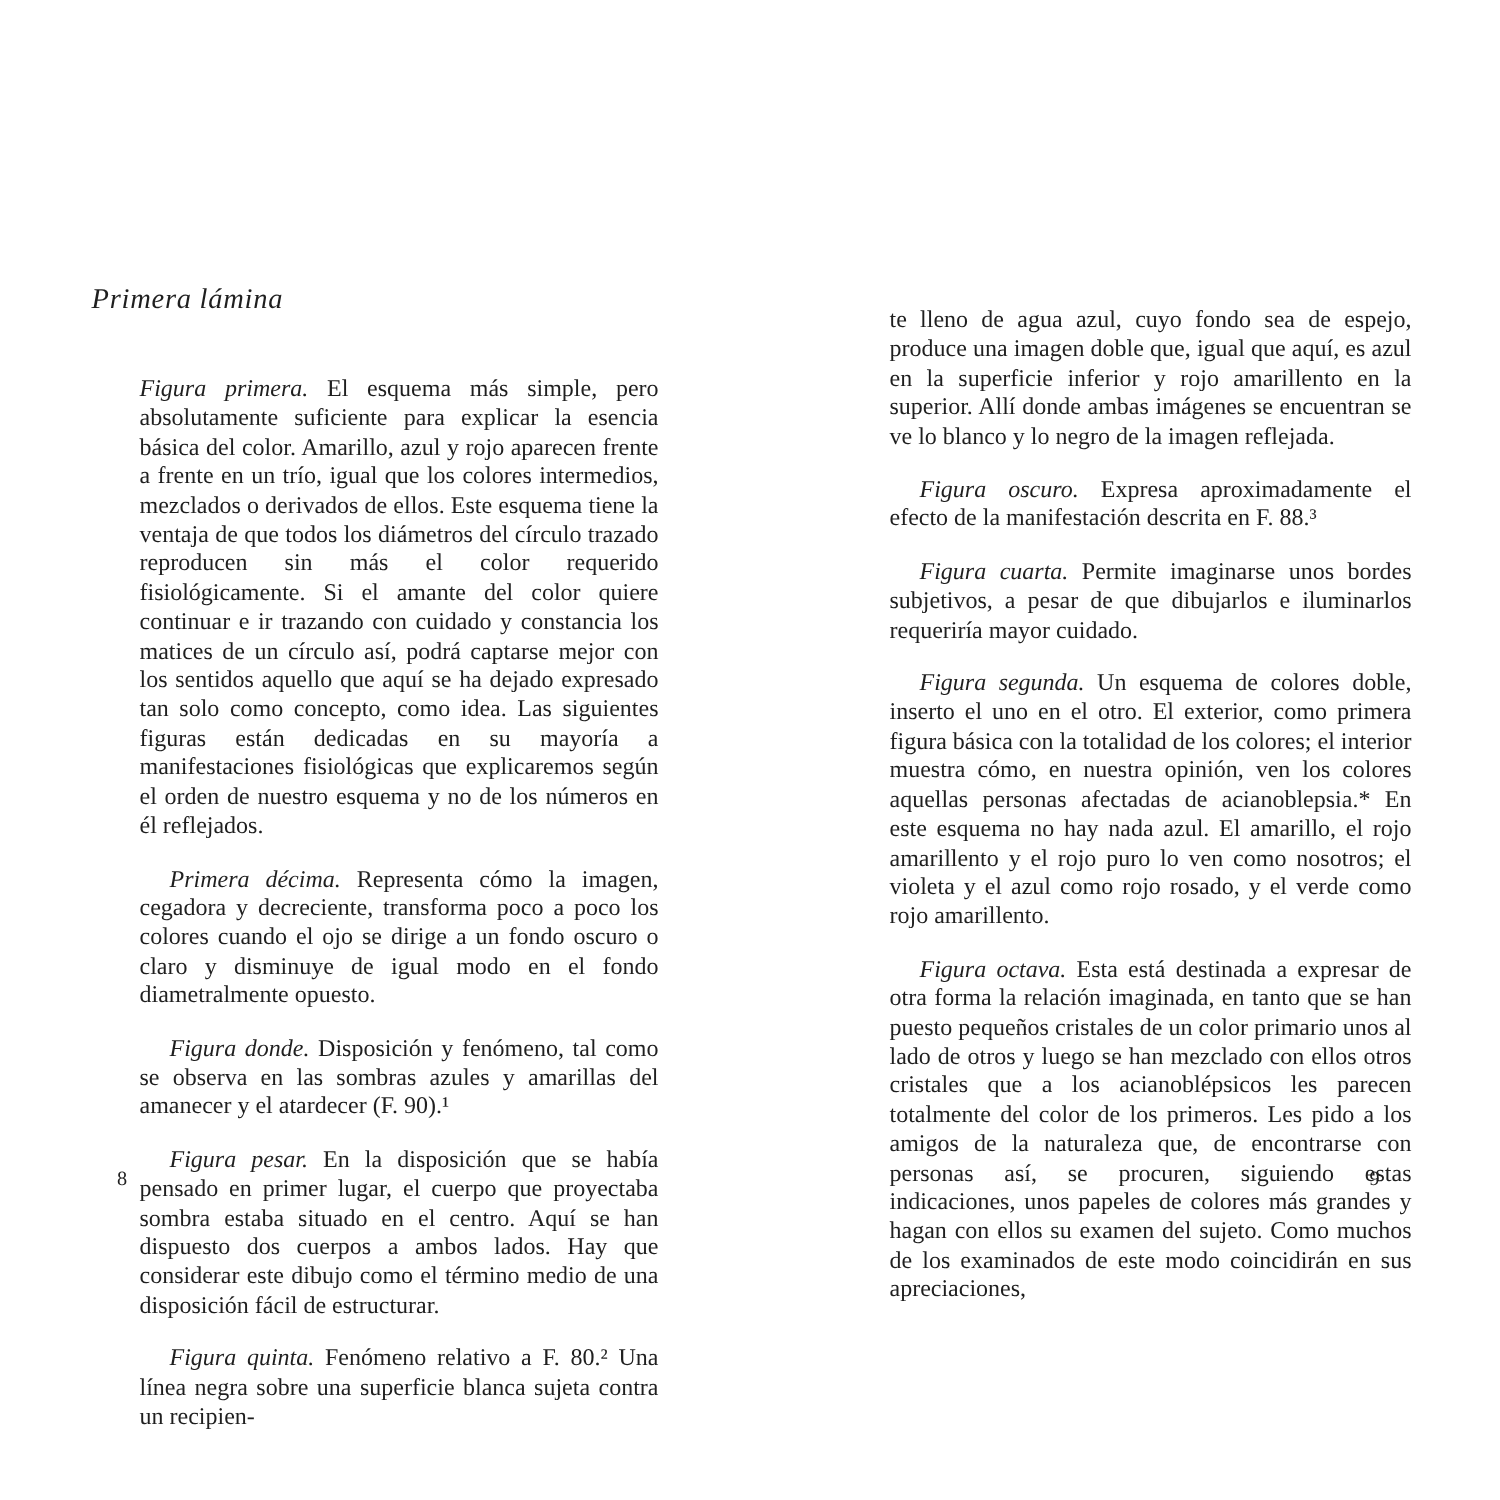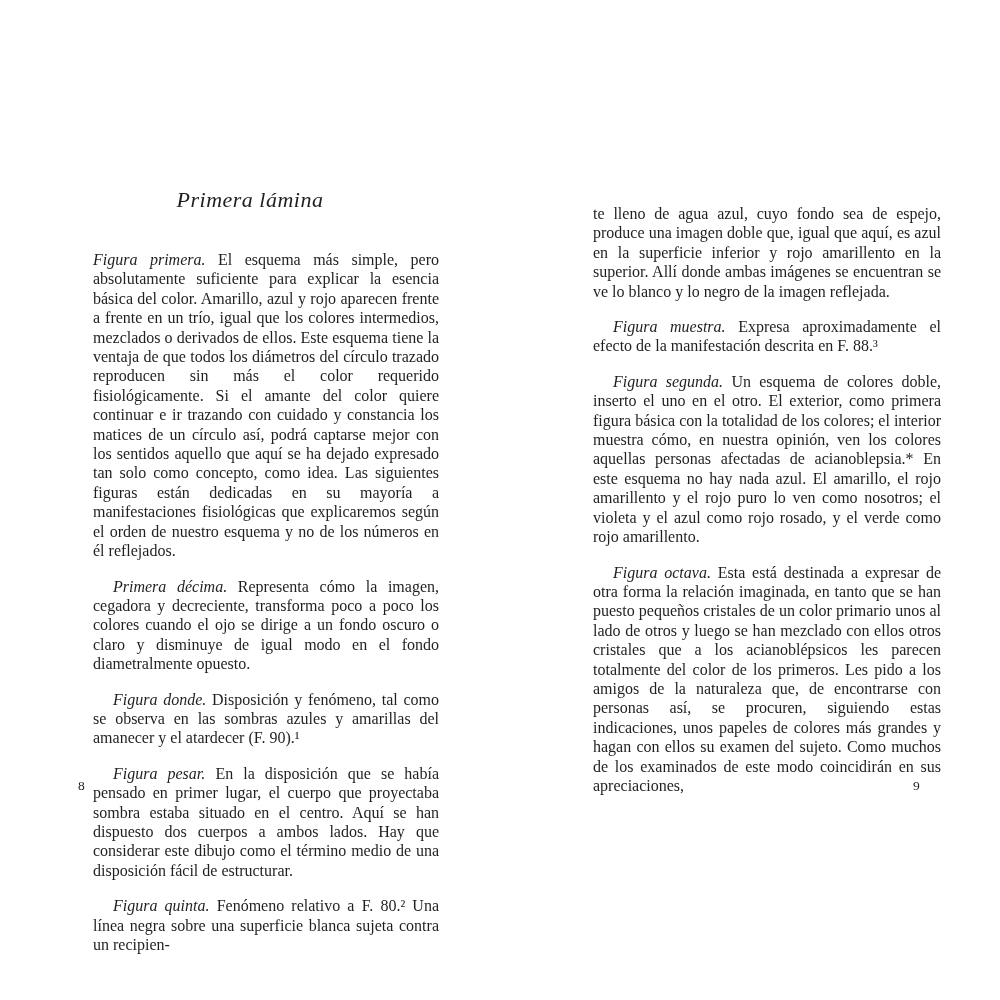--- a/index.html
+++ b/index.html
@@ -27,23 +27,23 @@
     left: 77px;
     width: 378px;
   }
   .col-right {
     left: 577px;
     width: 380px;
   }
   .chapter-heading {
     font-style: italic;
     font-weight: normal;
-    font-size: 22px;
+    font-size: 19px;
     line-height: 24px;
-    text-align: center;
+    text-align: left;
     margin: 0 0 38px 0;
     position: relative;
     left: -16px;
     letter-spacing: 0.5px;
     font-family: Liberation Serif, serif;
   }
   .para {
     margin: 16px;
     font-size: 16px;
     line-height: 19.4px;
@@ -103,22 +103,23 @@
     <p class="para indent"><span class="lead">Figura donde.</span> <span>Disposición y fenómeno, tal como se observa en las sombras azules y amarillas del amanecer y el atardecer (F. 90).¹</span></p>
 
     <p class="para indent"><span class="lead">Figura pesar.</span> <span>En la disposición que se había pensado en primer lugar, el cuerpo que proyectaba sombra estaba situado en el centro. Aquí se han dispuesto dos cuerpos a ambos lados. Hay que considerar este dibujo como el término medio de una disposición fácil de estructurar.</span></p>
 
     <p class="para indent"><span class="lead">Figura quinta.</span> <span>Fenómeno relativo a F. 80.² Una línea negra sobre una superficie blanca sujeta contra un recipien-</span></p>
   </section>
 
   <section class="page-col col-right">
     <p class="para"><span>te lleno de agua azul, cuyo fondo sea de espejo, produce una imagen doble que, igual que aquí, es azul en la superficie inferior y rojo amarillento en la superior. Allí donde ambas imágenes se encuentran se ve lo blanco y lo negro de la imagen reflejada.</span></p>
 
-    <p class="para indent"><span class="lead">Figura muestra.</span> <span>Expresa aproximadamente el efecto de la manifestación descrita en F. 88.³</span></p>
+    <p class="para indent"><span class="lead">Figura oscuro.</span> <span>Expresa aproximadamente el efecto de la manifestación descrita en F. 88.³</span></p>
 
+    <p class="para indent"><span class="lead">Figura cuarta.</span> <span>Permite imaginarse unos bordes subjetivos, a pesar de que dibujarlos e iluminarlos requeriría mayor cuidado.</span></p>
 
     <p class="para indent"><span class="lead">Figura segunda.</span> <span>Un esquema de colores doble, inserto el uno en el otro. El exterior, como primera figura básica con la totalidad de los colores; el interior muestra cómo, en nuestra opinión, ven los colores aquellas personas afectadas de acianoblepsia.* En este esquema no hay nada azul. El amarillo, el rojo amarillento y el rojo puro lo ven como nosotros; el violeta y el azul como rojo rosado, y el verde como rojo amarillento.</span></p>
 
     <p class="para indent"><span class="lead">Figura octava.</span> <span>Esta está destinada a expresar de otra forma la relación imaginada, en tanto que se han puesto pequeños cristales de un color primario unos al lado de otros y luego se han mezclado con ellos otros cristales que a los acianoblépsicos les parecen totalmente del color de los primeros. Les pido a los amigos de la naturaleza que, de encontrarse con personas así, se procuren, siguiendo estas indicaciones, unos papeles de colores más grandes y hagan con ellos su examen del sujeto. Como muchos de los examinados de este modo coincidirán en sus apreciaciones,</span></p>
 
   </section>
 
   <div class="page-number num-left">8</div>
   <div class="page-number num-right">9</div>
 

